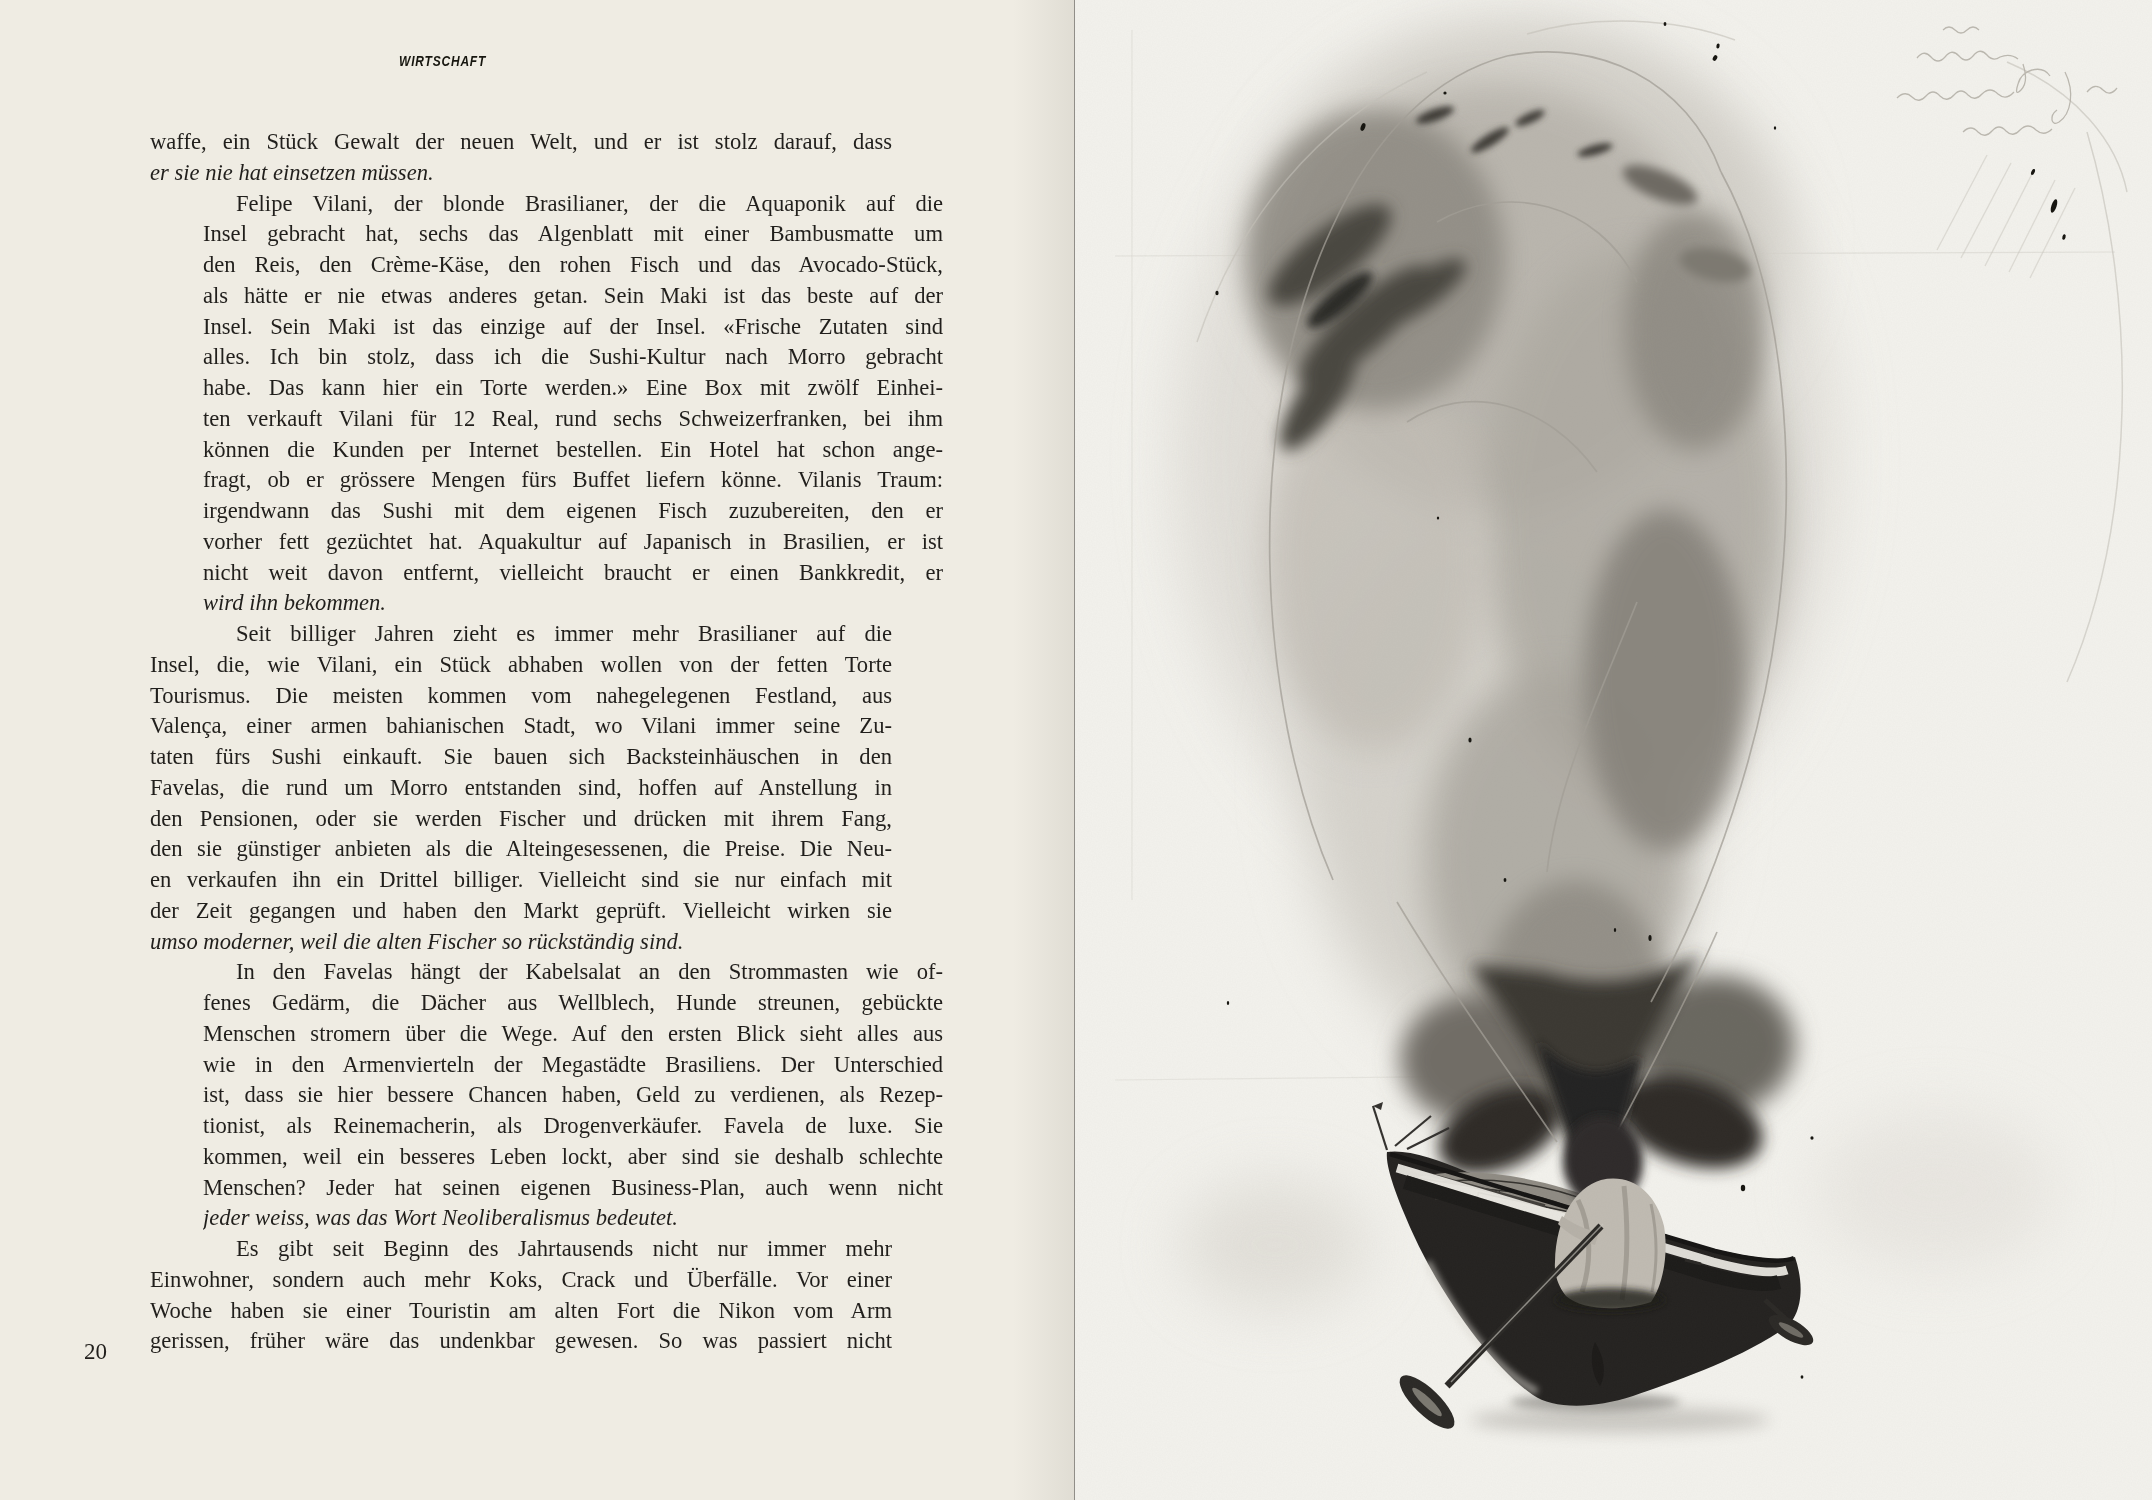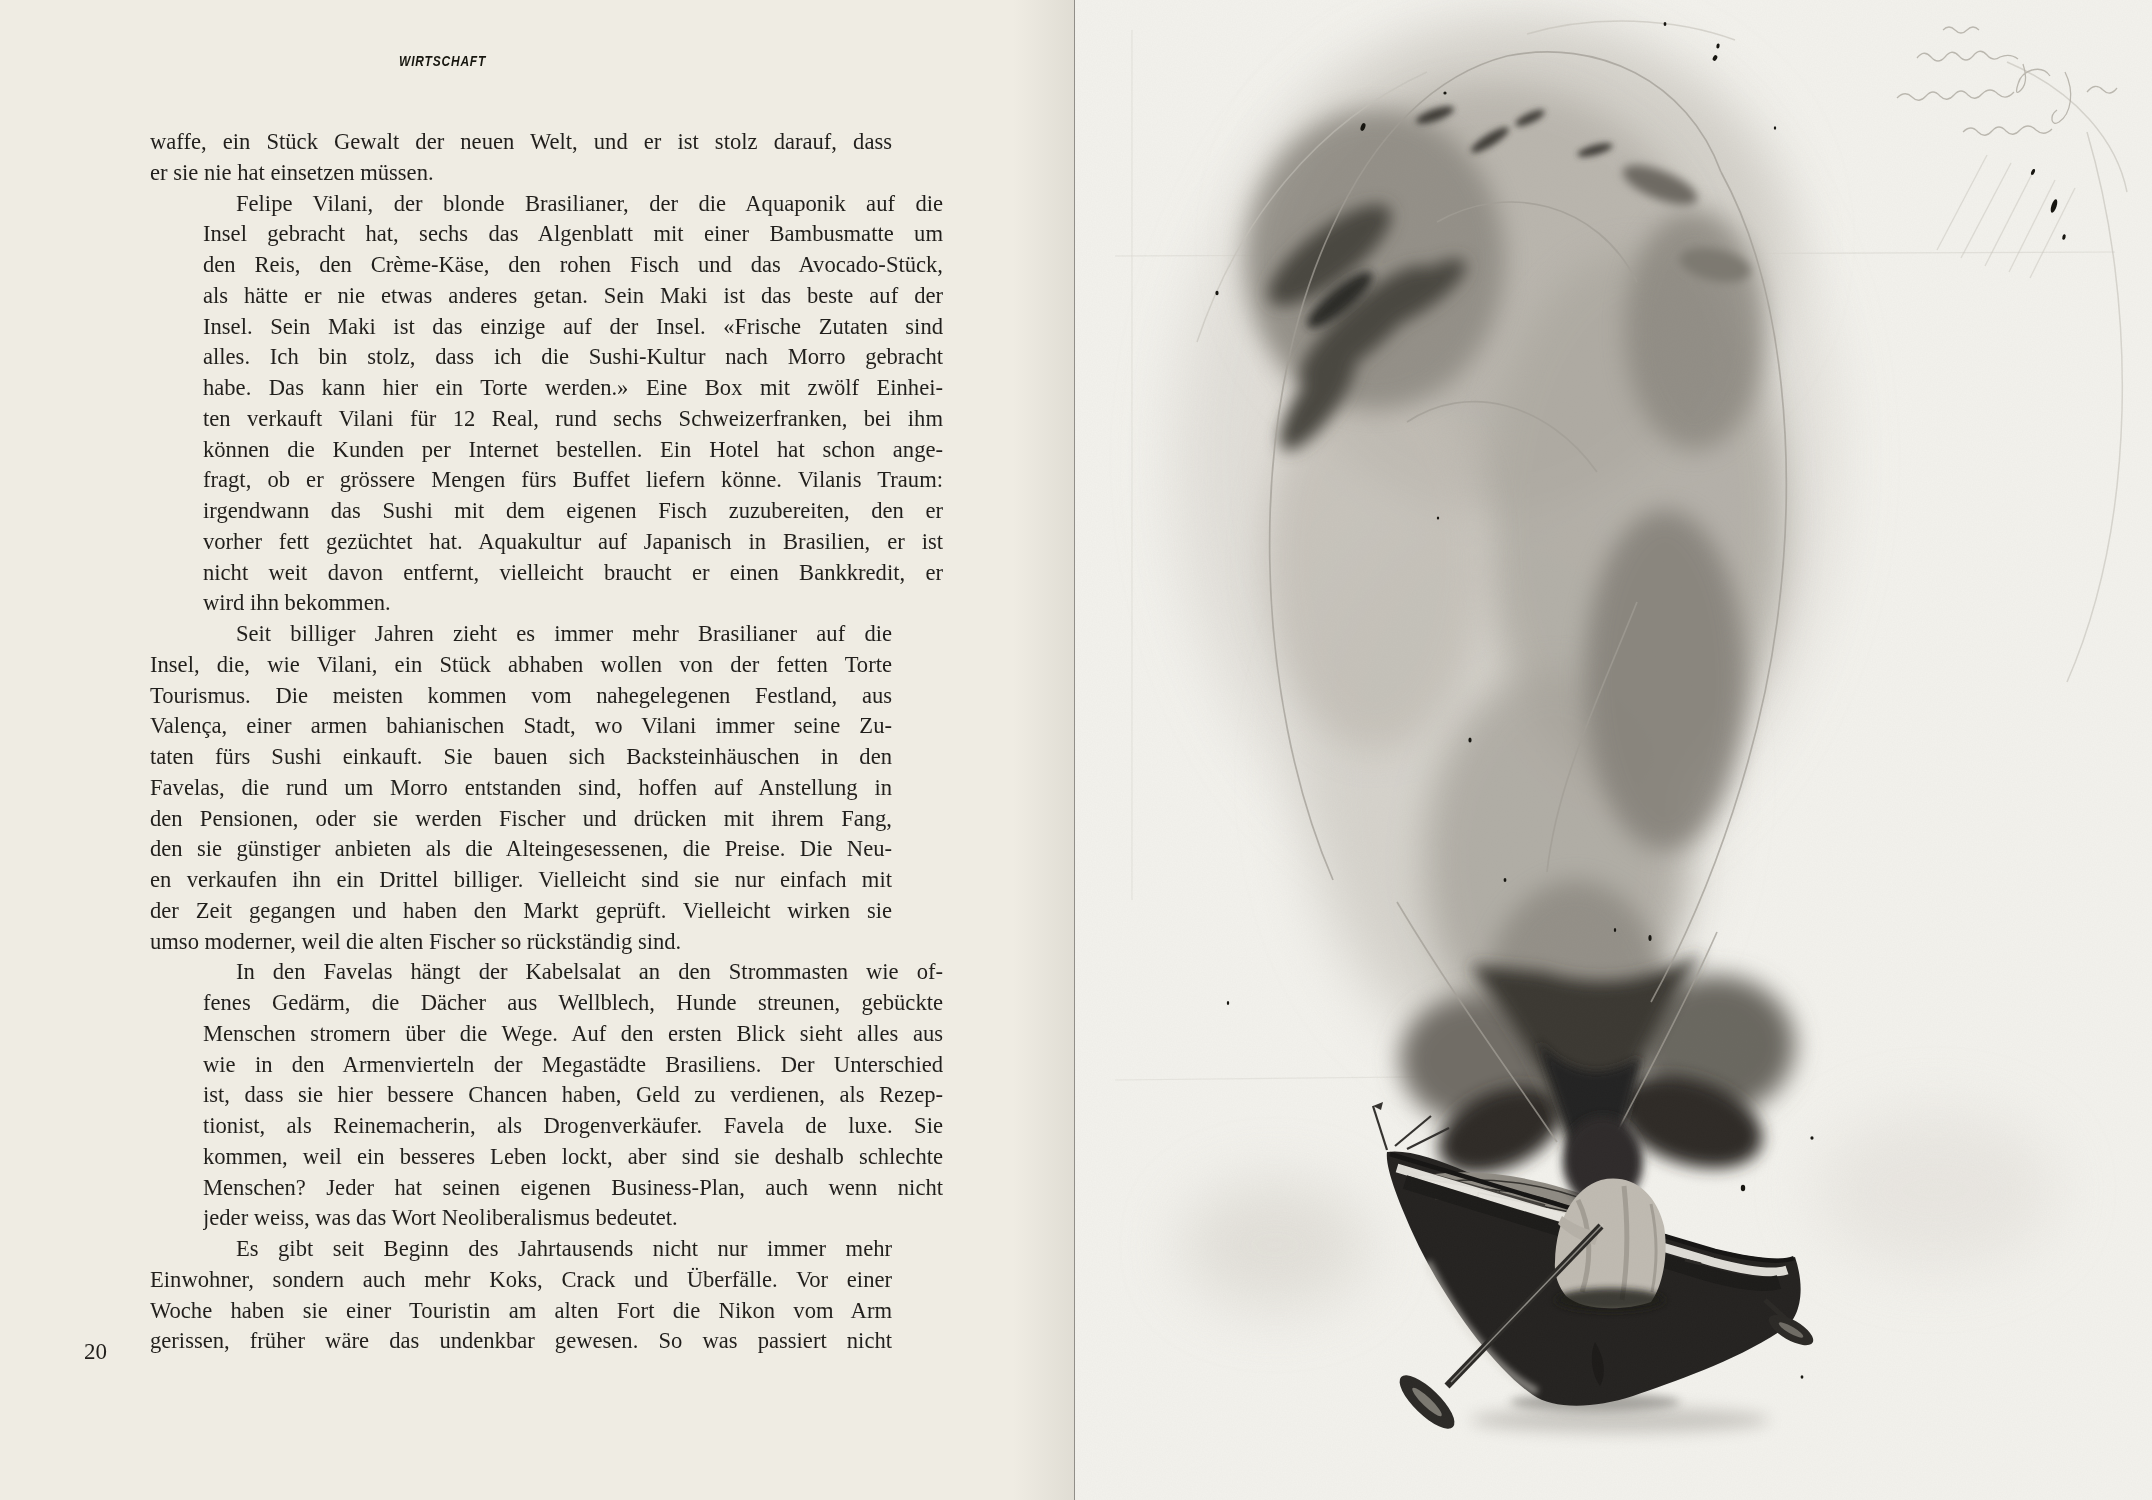--- a/index.html
+++ b/index.html
@@ -15,21 +15,21 @@
     color:#17160f;transform:scaleX(.8);transform-origin:left center;
     white-space:nowrap;
   }
   .text-col{position:absolute;left:0;top:88px;width:1075px;margin-top:39px;}
   .line{
     font-family:"Liberation Serif",serif;
     font-size:22.6px;line-height:30.75px;height:30.75px;overflow:hidden;
     color:#211f1c;
     text-align:justify;text-align-last:justify;
   }
-  .line.nojust{text-align-last:left;}
+  .line.nojust{text-align-last:left;font-style:italic;}
   .line.outer{margin-left:150px;width:742px;}
   .line.inner{margin-left:203px;width:740px;}
   .line.outer.first{text-indent:86px;}
   .line.inner.first{text-indent:33px;}
   .page-number{
     position:absolute;left:84px;top:1339px;width:800px;
     font-family:"Liberation Serif",serif;font-size:23px;color:#211f1c;
   }
 
   

